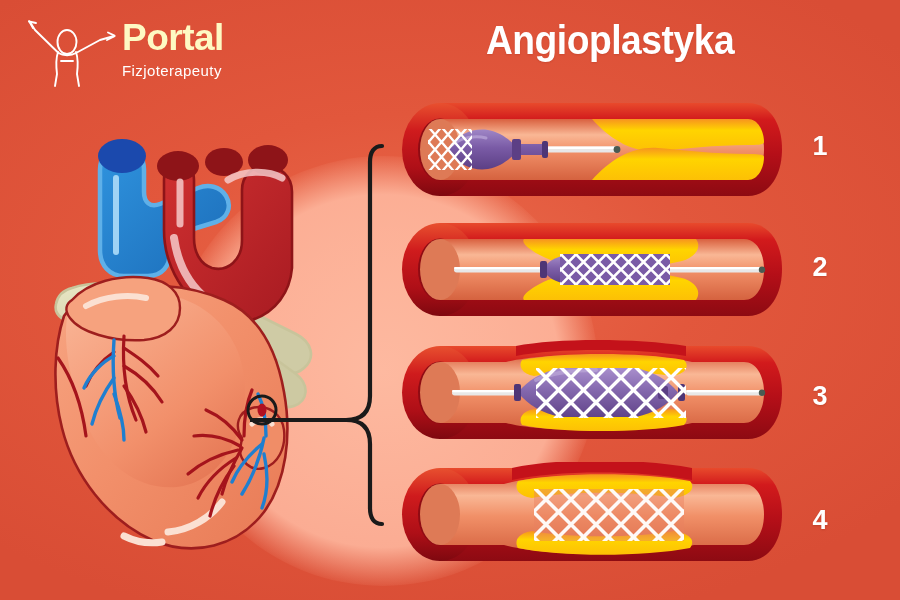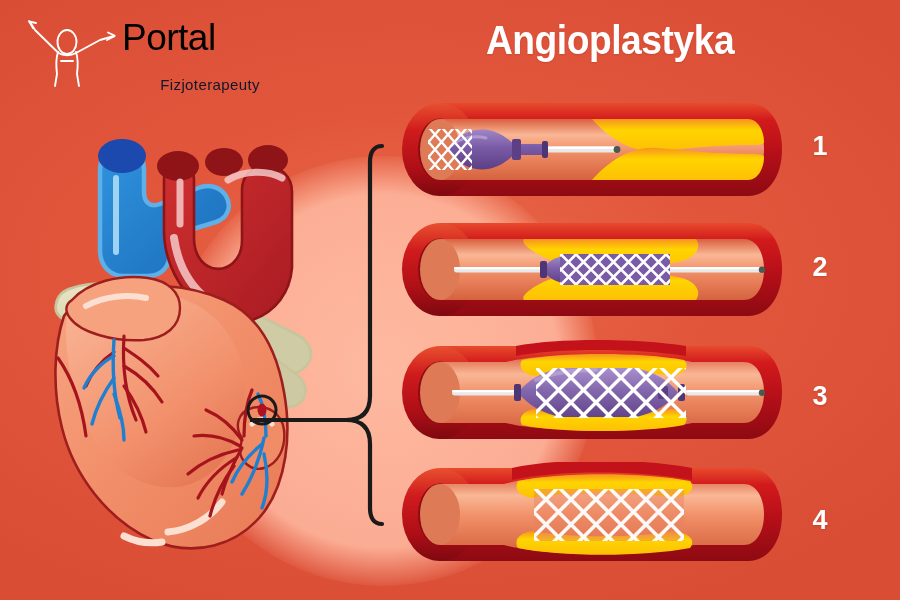--- a/index.html
+++ b/index.html
@@ -46,34 +46,33 @@
     width: 100px;
     height: 72px;
   }
   #logo-text {
     position: absolute;
     left: 96px;
     top: 4px;
     width: 140px;
   }
   #logo-title {
-    color: #000000;
+    color: #fef9c3;
     font-size: 37px;
-    font-weight: normal;
+    font-weight: bold;
     letter-spacing: -0.5px;
     line-height: 40px;
   }
   #logo-sub {
-    color: #0f172a;
+    color: #ffffff;
     font-size: 15px;
     line-height: 18px;
     letter-spacing: 0.4px;
-    text-align: right;
     padding-right: 2px;
-    margin-top: 18px;
+    margin-top: 4px;
   }
 
   
   #page-title {
     position: absolute;
     left: 400px;
     top: 18px;
     width: 420px;
     text-align: center;
     color: #ffffff;

